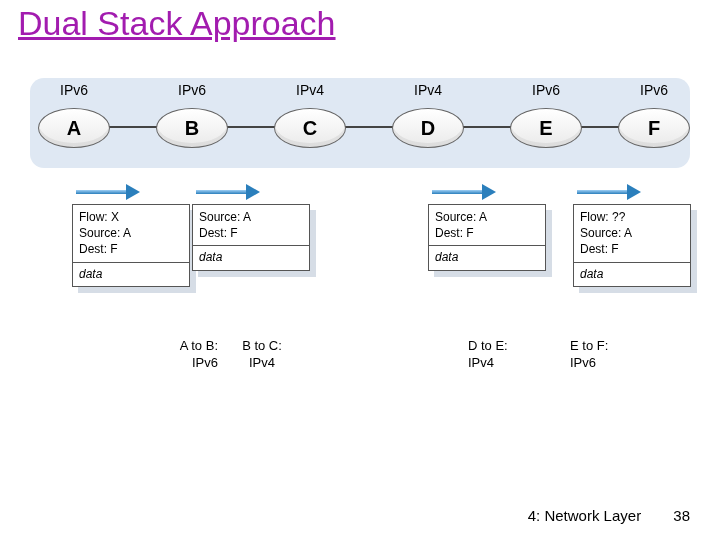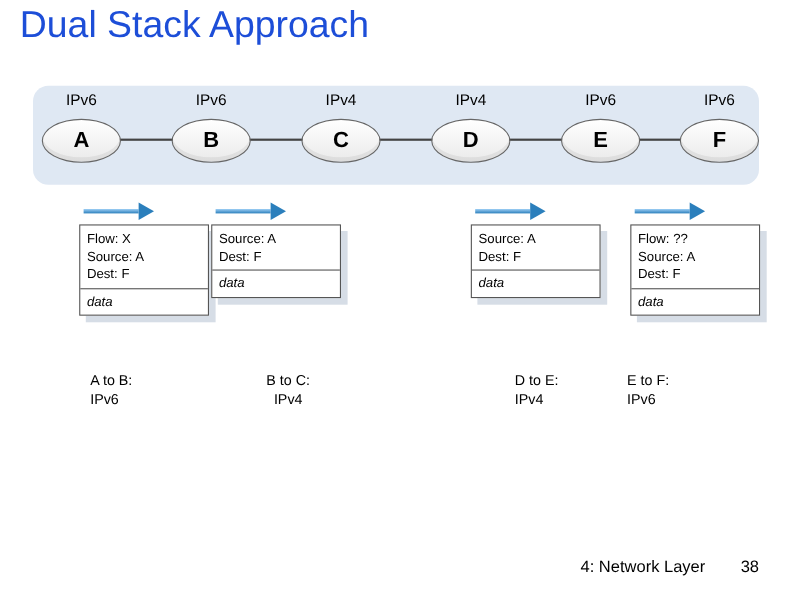--- a/index.html
+++ b/index.html
@@ -1,17 +1,17 @@
 <!DOCTYPE html>
 <html><head>
 <meta charset="utf-8">
 <style>
   html,body{margin:0;padding:0;width:720px;height:540px;background:#fff;font-family:"Trebuchet MS","Comic Sans MS",cursive,sans-serif;color:#000;}
   .slide{position:relative;width:720px;height:540px;}
-  .title{position:absolute;left:18px;top:4px;font-size:34px;color:#1d4ed8;}
+  .title{position:absolute;left:18px;top:4px;font-size:34px;color:#a21caf;text-decoration:underline;}
   .diagram{position:absolute;left:30px;top:78px;width:660px;}
   .blue-band{position:relative;height:90px;background:#dfe8f3;border-radius:14px;}
   .nodelabel{position:absolute;top:4px;font-size:14px;}
   .node{position:absolute;top:30px;width:70px;height:38px;border:1px solid #666;border-radius:50%;background:linear-gradient(#fff,#eaeaea);box-shadow:inset 0 -4px 0 rgba(0,0,0,.06);display:flex;align-items:center;justify-content:center;font-family:Arial,Helvetica,sans-serif;font-size:20px;font-weight:bold;}
   .link{position:absolute;top:48px;height:2px;background:#444;}
   .pkt-wrap{position:absolute;top:100px;width:115px;}
   .arrow{position:relative;height:16px;margin:6px 0 4px 4px;}
   .arrow .shaft{position:absolute;left:0;top:6px;width:50px;height:4px;background:linear-gradient(#9ecff5,#2b7fbc);}
   .arrow .head{position:absolute;left:50px;top:0;width:0;height:0;border-top:8px solid transparent;border-bottom:8px solid transparent;border-left:14px solid #2b7fbc;}
   .pkt{position:relative;width:104px;background:#fff;border:1px solid #555;box-shadow:6px 6px 0 #d6dde6;font-size:12px;padding:4px 6px;line-height:1.35;}
@@ -115,21 +115,21 @@
         </div>
       <div class="pkt">
         <div class="hdrline">Flow: ??</div>
         <div class="hdrline">Source: A</div>
         <div class="hdrline">Dest: F</div>
         <div class="divider"></div>
         <div class="data">data</div>
       </div>
     </div>
 
-    <div class="hop" style="left:52px;">
+    <div class="hop" style="left:68px;text-align:right;">
       <div>A to B:</div>
       <div>IPv6</div>
     </div>
     <div class="hop" style="left:172px;text-align:center;">
       <div>B to C:</div>
       <div>IPv4</div>
     </div>
     <div class="hop" style="left:396px;margin-left:42px;">
       <div>D to E:</div>
       <div>IPv4</div>

